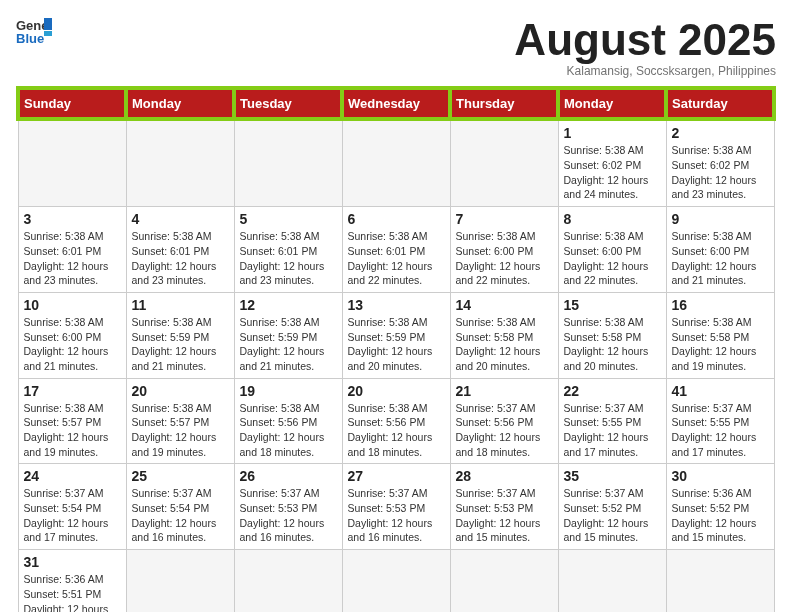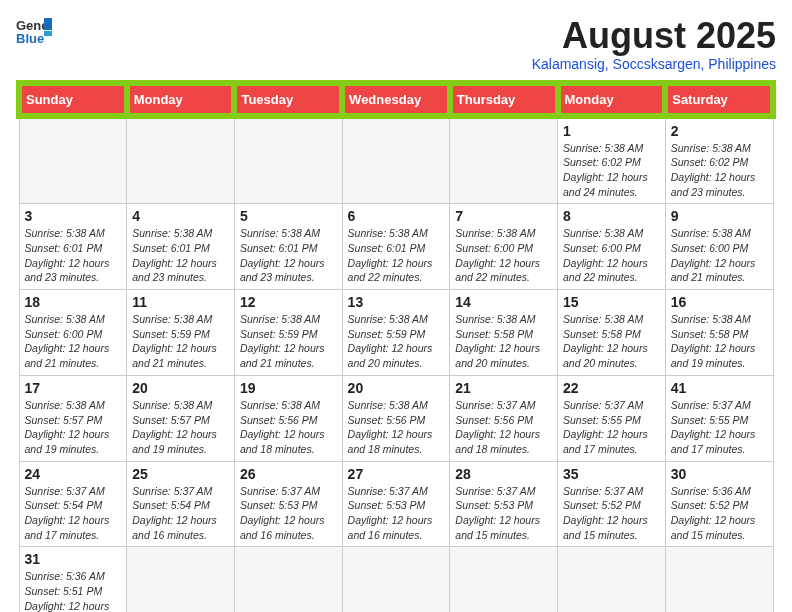--- a/index.html
+++ b/index.html
@@ -22,42 +22,42 @@
       gap: 4px;
     }
     .logo-icon {
       width: 36px;
       height: 30px;
     }
     .title-area {
       text-align: right;
     }
     .month-year {
-      font-size: 36px;
+      font-size: 44px;
       font-weight: bold;
       color: #222;
       line-height: 1.1;
     }
     .location {
-      font-size: 14px;
-      color: #1d4ed8;
+      font-size: 12px;
+      color: #737373;
     }
     .calendar {
       width: 100%;
       border-collapse: collapse;
       border: 1px solid #ccc;
     }
     .calendar th {
-      background: #ef4444;
+      background: #b91c1c;
       color: #fff;
       font-size: 13px;
       font-weight: bold;
       padding: 6px 4px;
       text-align: left;
-      border: 6px solid #84cc16;
+      border: 4px solid #84cc16;
     }
     .calendar td {
       border: 1px solid #ccc;
       vertical-align: top;
       padding: 4px 5px;
       width: calc(100% / 7);
       min-height: 70px;
       font-size: 11px;
       color: #333;
       background: #fff;
@@ -69,21 +69,20 @@
       font-size: 14px;
       font-weight: bold;
       color: #222;
       display: block;
       margin-bottom: 2px;
     }
     .day-info {
       font-size: 10.5px;
       color: #333;
       line-height: 1.4;
-      font-style: italic;
     }
     .last-row td {
       border-bottom: 1px solid #ccc;
     }
   </style>
 </head>
 <body>
 
 <div class="header-area">
   <div class="logo">
@@ -171,21 +170,21 @@
         </td>
         <td>
           <span class="day-number">9</span>
           <div class="day-info">Sunrise: 5:38 AM
 Sunset: 6:00 PM
 Daylight: 12 hours and 21 minutes.</div>
         </td>
       </tr>
       <tr>
         <td>
-          <span class="day-number">18</span>
+          <span class="day-number">10</span>
           <div class="day-info">Sunrise: 5:38 AM
 Sunset: 6:00 PM
 Daylight: 12 hours and 21 minutes.</div>
         </td>
         <td>
           <span class="day-number">11</span>
           <div class="day-info">Sunrise: 5:38 AM
 Sunset: 5:59 PM
 Daylight: 12 hours and 21 minutes.</div>
         </td>

